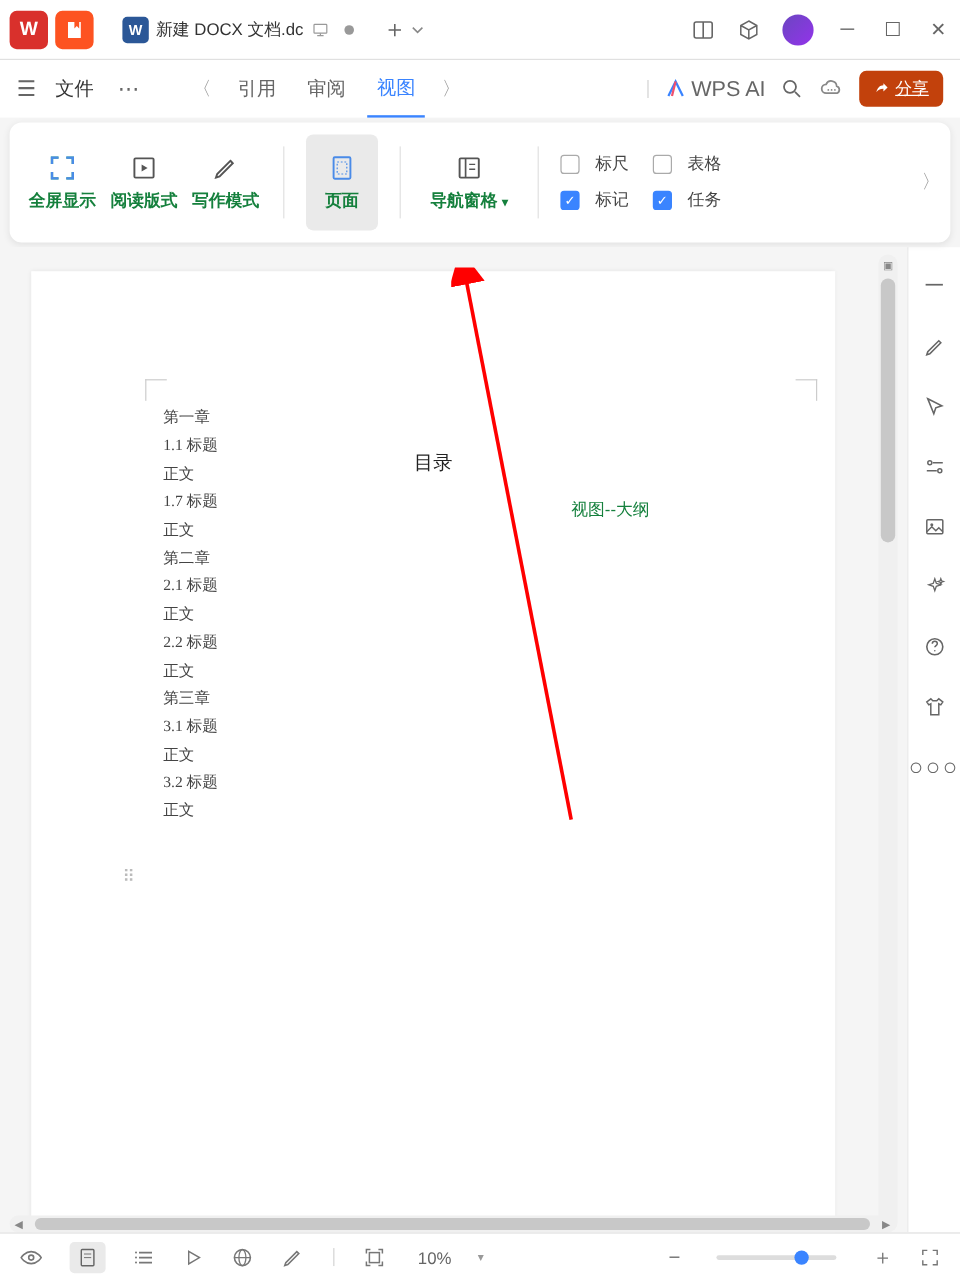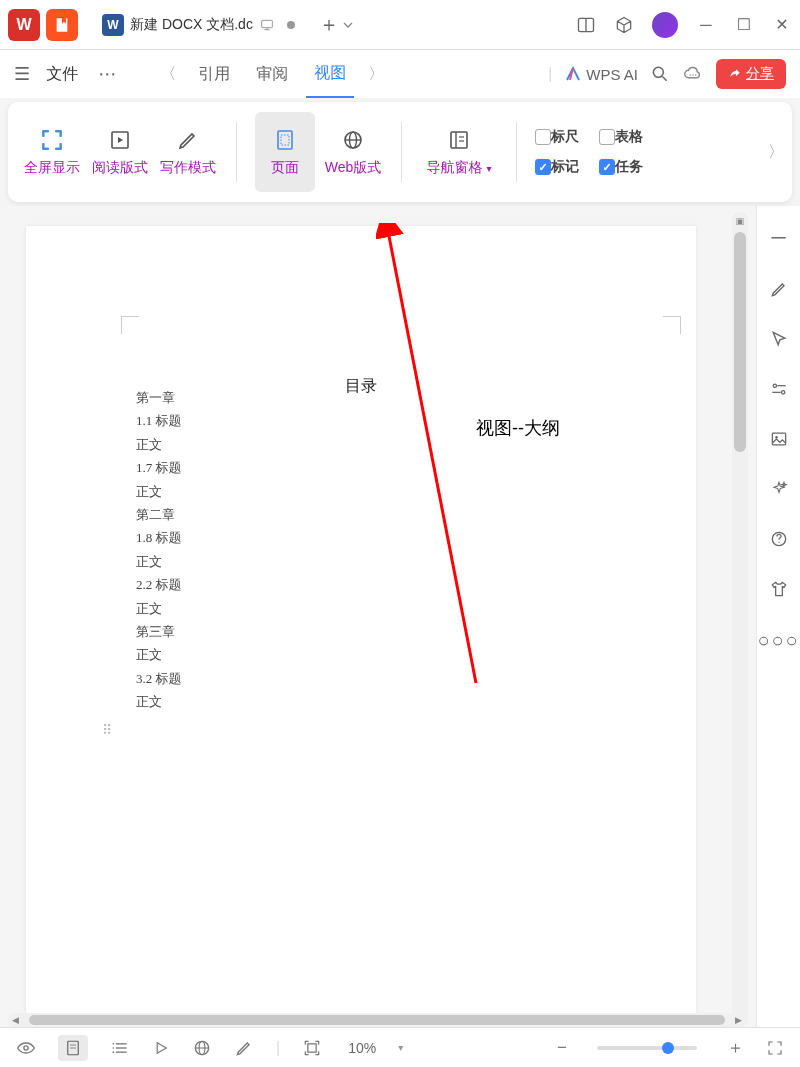--- a/index.html
+++ b/index.html
@@ -23,52 +23,52 @@
 
 
 .menubar { height: 48px; background: #fff; display: flex; align-items: center; padding: 0 14px; gap: 10px; }
 .hamburger { font-size: 18px; color: #666; }
 .file-menu { font-size: 16px; color: #333; margin-left: 6px; }
 .dots-menu { font-size: 18px; color: #666; margin-left: 10px; }
 .nav-arrow { color: #999; font-size: 16px; margin: 0 4px; }
 .menu-item { font-size: 16px; color: #666; padding: 0 8px; height: 100%; display: flex; align-items: center; }
 .menu-item.active { color: #3a84ff; border-bottom: 2px solid #3a84ff; }
 .menubar-right { margin-left: auto; display: flex; align-items: center; gap: 12px; }
-.wps-ai { font-size: 15px; color: #666; display: flex; align-items: center; gap: 4px; }
+.wps-ai { font-size: 18px; color: #666; display: flex; align-items: center; gap: 4px; }
 .ai-logo { width: 18px; height: 18px; }
-.share-btn { background: #ef4444; color: #fff; border-radius: 6px; padding: 6px 12px; font-size: 14px; display: flex; align-items: center; gap: 4px; text-decoration: underline; }
+.share-btn { background: #c2410c; color: #fff; border-radius: 6px; padding: 6px 12px; font-size: 14px; display: flex; align-items: center; gap: 4px; text-decoration: underline; }
 .cloud-icon { color: #999; font-size: 18px; }
 .search-icon { color: #666; font-size: 18px; }
 
 
 .ribbon { background: #fff; margin: 4px 8px; border-radius: 10px; box-shadow: 0 2px 6px rgba(0,0,0,0.08); height: 100px; display: flex; align-items: center; padding: 0 14px; position: relative; }
 .ribbon-group { display: flex; gap: 8px; align-items: center; }
 .ribbon-btn { display: flex; flex-direction: column; align-items: center; justify-content: center; width: 60px; height: 80px; border-radius: 6px; gap: 6px; }
 .ribbon-btn.active { background: #eaeaea; }
 .ribbon-btn .ricon { width: 26px; height: 26px; display: flex; align-items: center; justify-content: center; color: #555; }
-.ribbon-btn .rlabel { font-size: 14px; color: #a21caf; white-space: nowrap; }
+.ribbon-btn .rlabel { font-size: 14px; color: #15803d; white-space: nowrap; font-weight: bold; }
 .divider { width: 1px; height: 60px; background: #e0e0e0; margin: 0 10px; }
 .checks { display: flex; flex-direction: column; gap: 12px; font-size: 14px; color: #444; }
-.chk { display: flex; align-items: center; gap: 0; font-weight: bold; }
+.chk { display: flex; align-items: center; gap: 13px; }
 .chk-box { width: 16px; height: 16px; border: 1.5px solid #aaa; border-radius: 3px; display: flex; align-items: center; justify-content: center; }
 .chk-box.checked { background: #3a84ff; border-color: #3a84ff; color: #fff; font-size: 11px; }
 .ribbon-expand { position: absolute; right: 8px; top: 50%; transform: translateY(-50%); color: #999; font-size: 16px; }
 
 
 .doc-area { display: flex; height: calc(100% - 50px - 48px - 108px - 40px); }
 .page-wrap { flex: 1; overflow: hidden; position: relative; background: #f5f5f5; padding: 20px 0 0 26px; }
 .page { width: 670px; height: 850px; background: #fff; box-shadow: 0 0 4px rgba(0,0,0,0.08); position: relative; padding: 110px 110px 40px 110px; }
 .page-corner { position: absolute; width: 18px; height: 18px; border: 1px solid #ccc; }
 .corner-tl { top: 90px; left: 95px; border-right: none; border-bottom: none; }
 .corner-tr { top: 90px; right: 15px; border-left: none; border-bottom: none; }
 .doc-head { text-align: center; font-size: 16px; color: #222; position: absolute; left: 50%; transform: translateX(-50%); top: 118px; margin-top: 32px; }
-.outline-list { margin-top: 50px; }
+.outline-list { }
 .outline-list div { font-size: 13px; color: #444; line-height: 1.8; font-family: "KaiTi", serif; }
 .drag-handle { position: absolute; left: 76px; top: 496px; color: #bbb; font-size: 14px; letter-spacing: 2px; }
-.annotation { position: absolute; left: 450px; top: 190px; color: #000000; font-size: 18px; }
+.annotation { position: absolute; left: 450px; top: 190px; color: #15803d; font-size: 14px; }
 .arrow-svg { position: absolute; left: 350px; top: -3px; pointer-events: none; }
 .vscroll { width: 16px; background: #f0f0f0; position: absolute; right: 8px; top: 6px; bottom: 0; border-radius: 8px; }
 .vscroll-thumb { position: absolute; left: 2px; right: 2px; top: 20px; height: 220px; background: #c8c8c8; border-radius: 6px; }
 .vscroll-top { position: absolute; top: 4px; left: 0; right: 0; text-align: center; font-size: 9px; color: #888; }
 
 
 .right-toolbar { width: 44px; background: #fff; border-left: 1px solid #e8e8e8; display: flex; flex-direction: column; align-items: center; padding-top: 20px; gap: 30px; }
 .rt-icon { font-size: 20px; color: #666; }
 
 
@@ -205,30 +205,20 @@
     </div>
     <div class="divider"></div>
     <div class="ribbon-btn active">
       <div class="ricon">
           <svg width="24" height="24" viewBox="0 0 24 24">
             <rect x="5" y="3" width="14" height="18" rx="1" fill="none" stroke="#4a8be8" stroke-width="1.6"></rect>
             <rect x="8" y="7" width="8" height="10" fill="none" stroke="#4a8be8" stroke-width="1" stroke-dasharray="1.5 1.5"></rect>
           </svg>
         </div>
       <div class="rlabel">页面</div>
-    </div>
-    <div class="ribbon-btn">
-      <div class="ricon">
-          <svg width="24" height="24" viewBox="0 0 24 24">
-            <circle cx="12" cy="12" r="8" fill="none" stroke="#555" stroke-width="1.6"></circle>
-            <ellipse cx="12" cy="12" rx="3.5" ry="8" fill="none" stroke="#555" stroke-width="1.4"></ellipse>
-            <line x1="4" y1="12" x2="20" y2="12" stroke="#555" stroke-width="1.4"></line>
-          </svg>
-        </div>
-      <div class="rlabel">Web版式</div>
     </div>
     <div class="divider"></div>
     <div class="ribbon-btn" style="width:78px">
       <div class="ricon">
           <svg width="24" height="24" viewBox="0 0 24 24">
             <rect x="4" y="4" width="16" height="16" rx="1" fill="none" stroke="#555" stroke-width="1.6"></rect>
             <line x1="9" y1="4" x2="9" y2="20" stroke="#555" stroke-width="1.4"></line>
             <line x1="12" y1="9" x2="17" y2="9" stroke="#555" stroke-width="1.2"></line>
             <line x1="12" y1="13" x2="17" y2="13" stroke="#555" stroke-width="1.2"></line>
           </svg>
@@ -268,25 +258,26 @@
       <div class="page-corner corner-tl"></div>
       <div class="page-corner corner-tr"></div>
       <div class="doc-head">目录</div>
       <div class="outline-list" id="outline-list">
           <div>第一章</div>
           <div>1.1 标题</div>
           <div>正文</div>
           <div>1.7 标题</div>
           <div>正文</div>
           <div>第二章</div>
-          <div>1.8 标题</div>
+          <div>2.1 标题</div>
           <div>正文</div>
           <div>2.2 标题</div>
           <div>正文</div>
           <div>第三章</div>
+          <div>3.1 标题</div>
           <div>正文</div>
           <div>3.2 标题</div>
           <div>正文</div>
         </div>
       <div class="drag-handle">⠿</div>
       <div class="annotation">视图--大纲</div>
       <svg class="arrow-svg" width="120" height="500">
         <defs>
             <marker id="ah" markerWidth="10" markerHeight="10" refX="2" refY="5" orient="auto">
               <path d="M0 0L10 5L0 10z" fill="#f00"></path>

